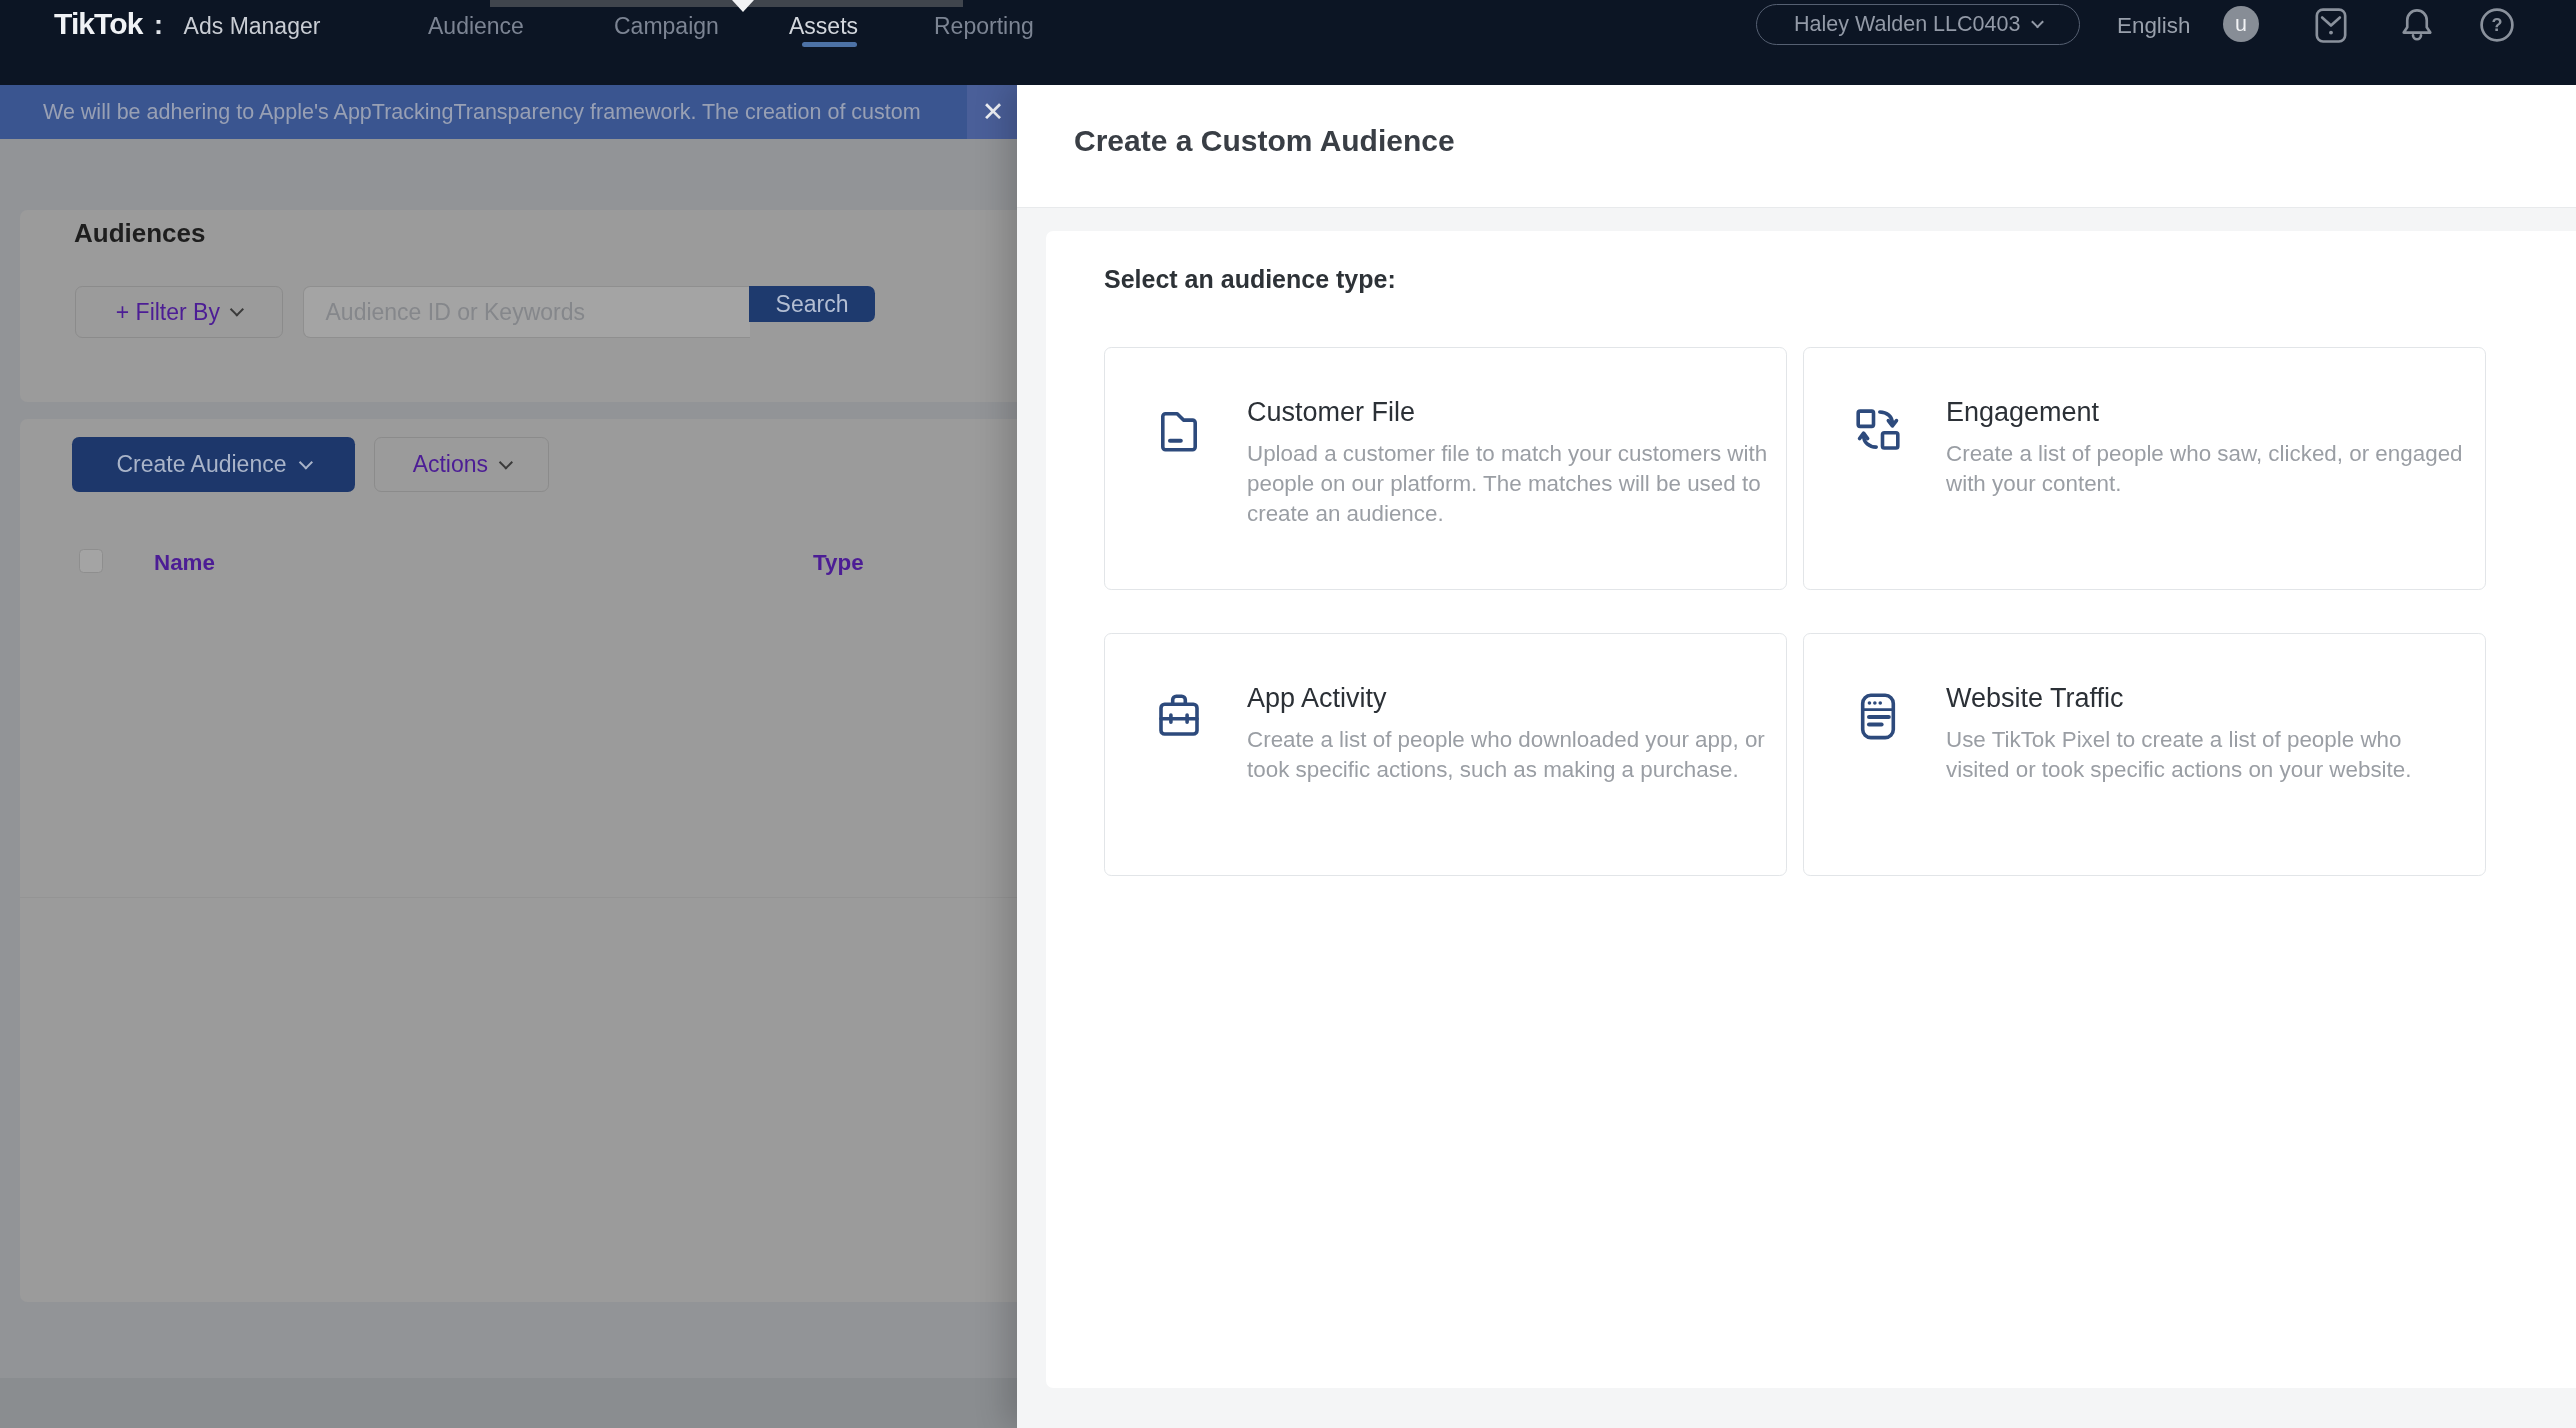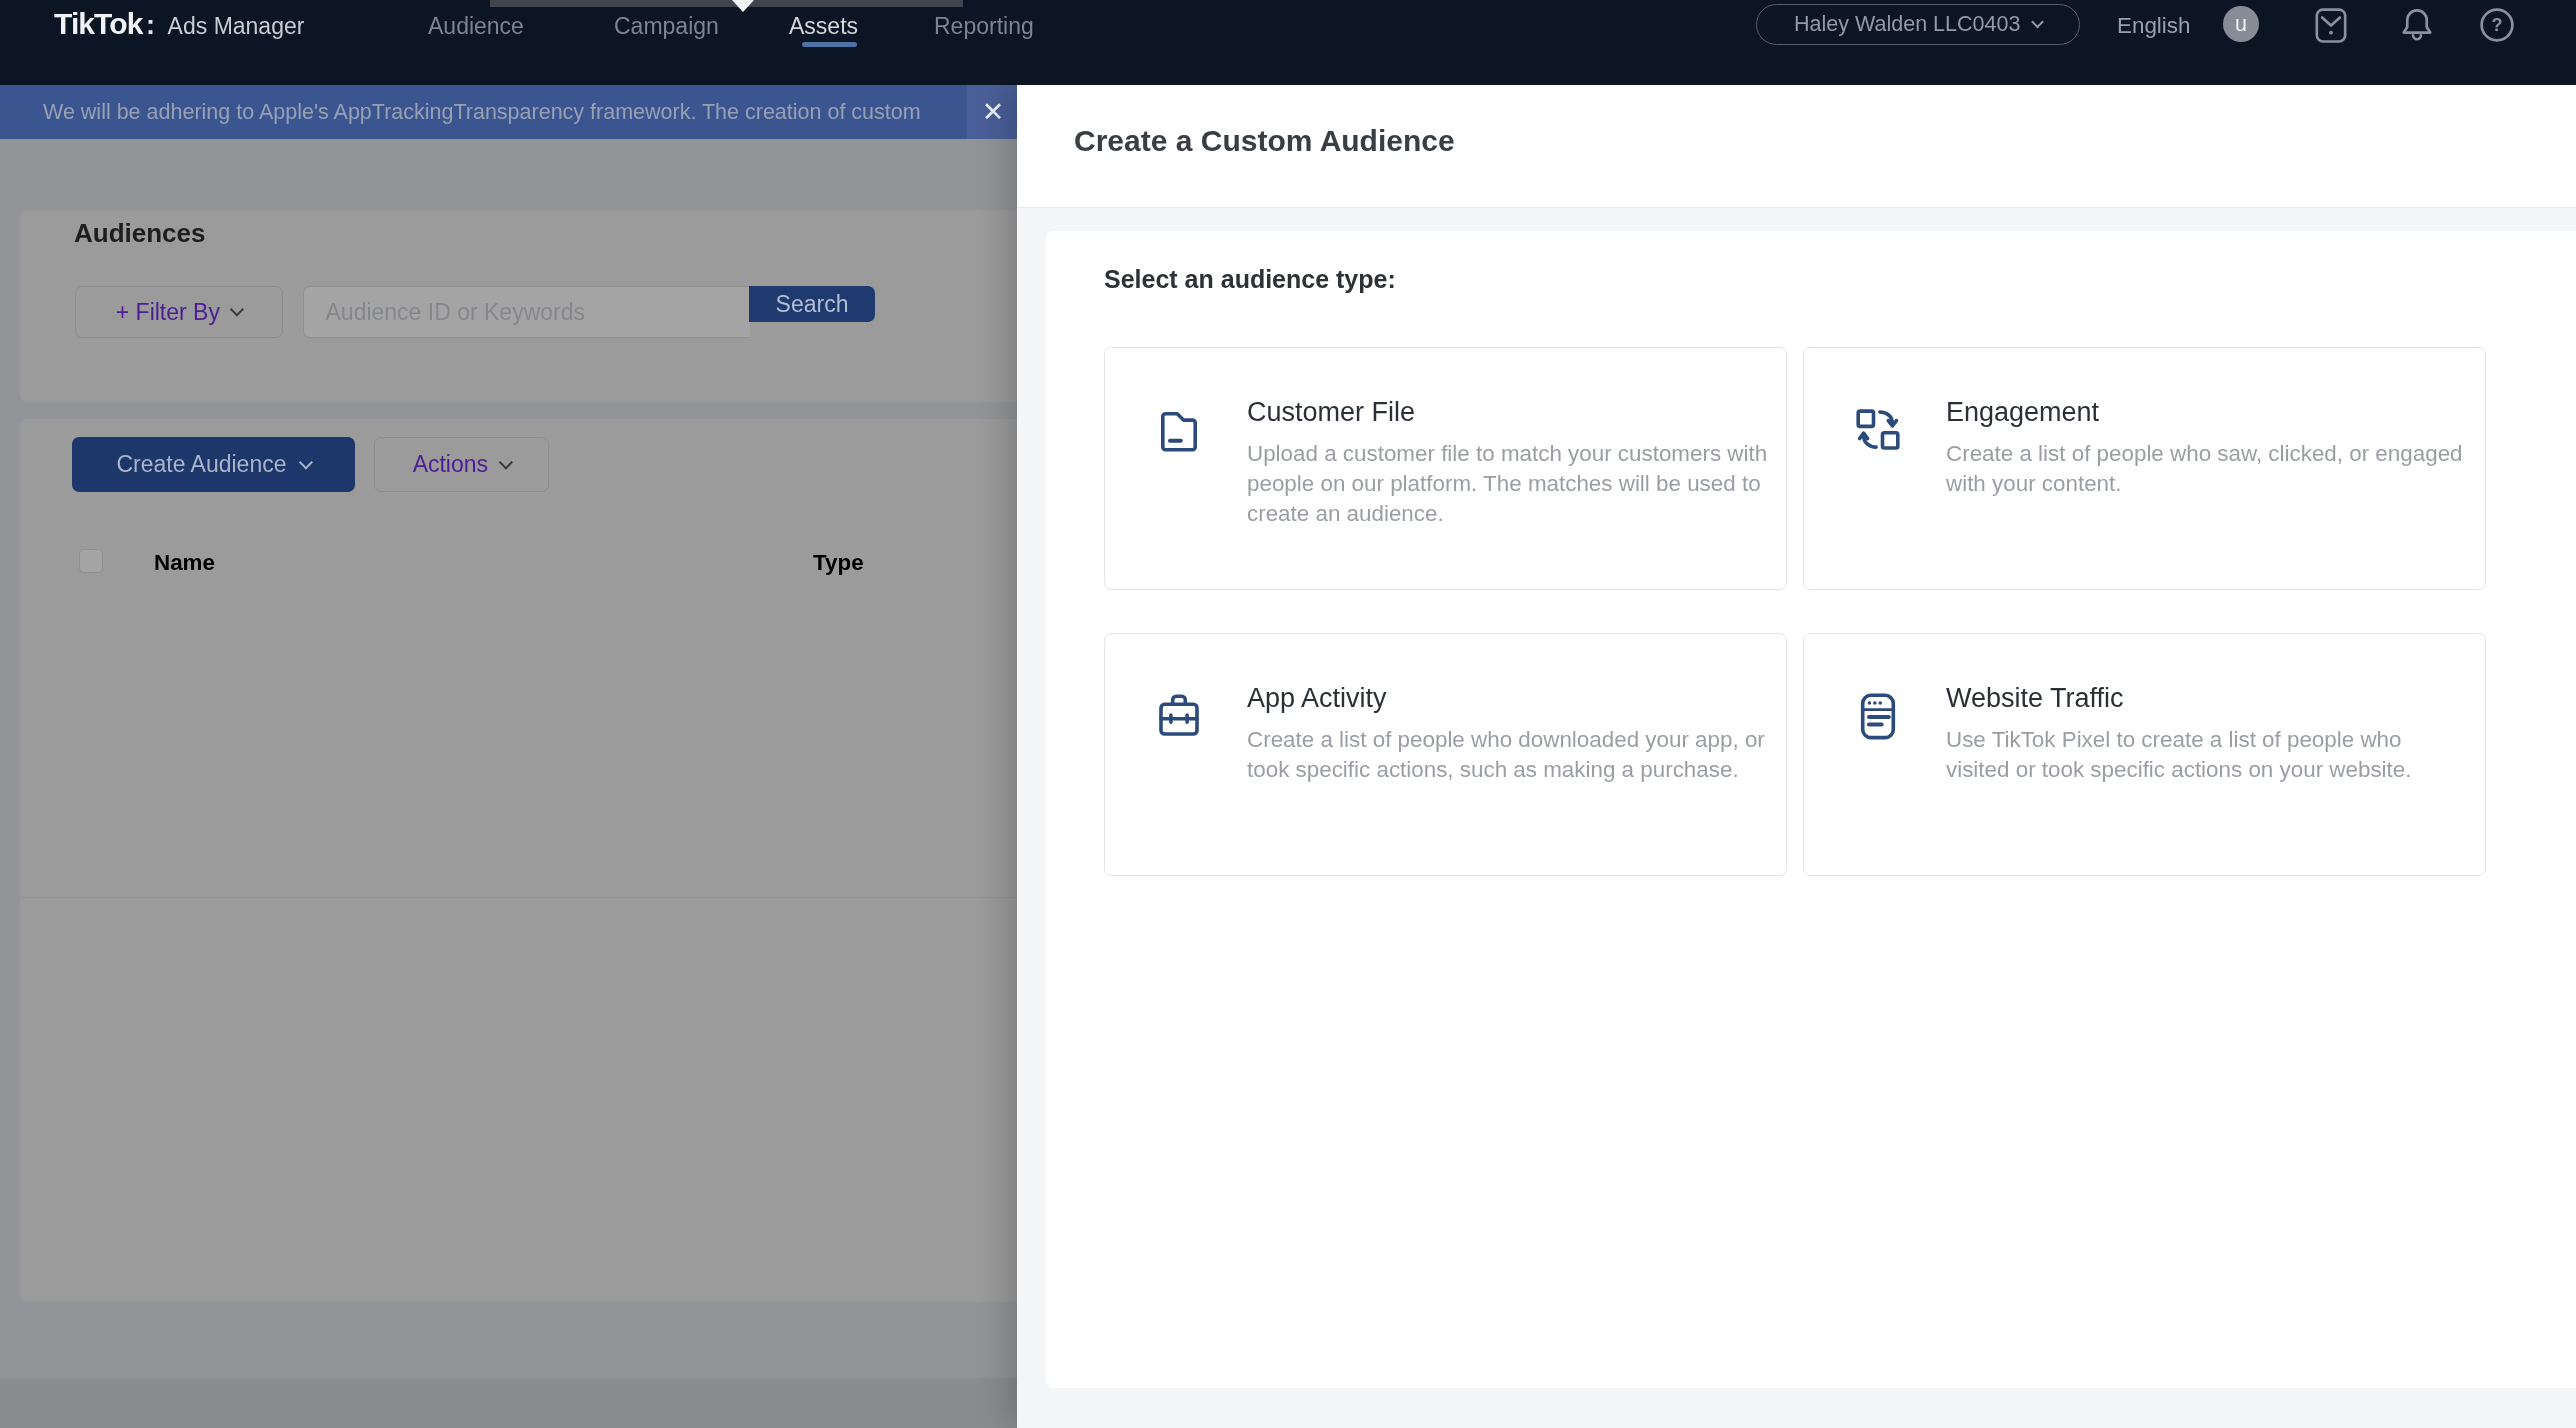--- a/index.html
+++ b/index.html
@@ -6,21 +6,21 @@
   html,body { background:#555; }
   body { font-family:"Liberation Sans","DejaVu Sans",sans-serif; }
   .screen { position:relative; width:2576px; height:1429px; overflow:hidden; background:#929497; }
   .abs { position:absolute; }
 
   
   .nav { left:0; top:0; width:2576px; height:85px; background:#0c1524; z-index:50; }
   .topstrip { left:490px; top:0; width:473px; height:7.2px; background:#4a4e55; opacity:.85; }
   .cursor-artifact { left:732px; top:0; width:0; height:0;
     border-left:11.6px solid transparent; border-right:11.6px solid transparent; border-top:12.5px solid #f2f3f5; }
-  .brand { left:54px; top:7.2px; display:flex; align-items:baseline; }
+  .brand { left:54px; top:7.2px; display:flex; align-items:baseline;gap:8px; }
   .brand .tt { font-size:30px; font-weight:800; color:#f0f2f5; letter-spacing:-0.9px; }
   .brand .colon { font-size:27px; font-weight:800; color:#dfe3e9; margin-left:3.6px; }
   .brand .suffix { font-size:23px; color:#c9cdd4; margin-left:12.5px; }
   .nav-item { top:12.5px; font-size:23px; color:#7c8493; cursor:pointer; }
   .nav-item.active { color:#d3d7dd; }
   .nav-underline { left:802px; top:42px; width:55px; height:5.4px; border-radius:2.7px; background:#4d72a6; }
   .pill { left:1756px; top:3.6px; width:324px; height:41px; border:1.8px solid #566072; border-radius:21.5px;
     display:flex; align-items:center; justify-content:center; gap:12.5px; color:#939aa7; font-size:21.5px; cursor:pointer; }
   .lang { left:2117px; top:13.4px; font-size:22.4px; color:#99a0ac; cursor:pointer; }
   .avatar { left:2223px; top:6.3px; width:36px; height:36px; border-radius:50%; background:#878d96;
@@ -48,21 +48,21 @@
   .filter-btn { left:75px; top:286px; width:208px; height:52px; }
   .search-input { left:303px; top:286px; width:447px; height:52px; background:#a4a4a4; border:1.8px solid #8f8f8f;
     border-right:none; border-radius:7.2px 0 0 7.2px; display:flex; align-items:center; padding-left:21.5px;
     color:#85878b; font-size:23px; cursor:text; }
   .search-btn { left:749px; top:286px; width:126px; height:36px; background:#1e3a6e; border-radius:0 7.2px 7.2px 0;
     display:flex; align-items:center; justify-content:center; color:#b3bed3; font-size:23px; cursor:pointer; }
   .create-btn { left:72px; top:437px; width:283px; height:55px; background:#1d376b; border-radius:7.2px;
     display:flex; align-items:center; justify-content:center; gap:14.3px; color:#a9b4c9; font-size:23px; cursor:pointer; }
   .actions-btn { left:374px; top:437px; width:175px; height:55px; }
   .checkbox { left:79px; top:549px; width:24px; height:24px; border:1.8px solid #8e8e8e; border-radius:4.5px; background:#a4a4a4; cursor:pointer; }
-  .col-head { top:550px; font-size:22.4px; font-weight:700; color:#000000; }
+  .col-head { top:550px; font-size:22.4px; font-weight:700; color:#4c1d95; }
   .table-divider { left:19.7px; top:897px; width:1020px; height:0; border-top:1.8px solid #949494; }
 
   
   .drawer { left:1017px; top:85px; width:1559px; height:1343px; background:#f4f5f6; z-index:30;
     box-shadow:-10.7px 0 30px rgba(0,0,0,0.18); }
   .drawer-header { position:absolute; left:0; top:0; width:1559px; height:123px; background:#ffffff;
     border-bottom:1.8px solid #e8eaec; }
   .drawer-title { position:absolute; left:57px; top:39px; font-size:30px; font-weight:700; color:#393e45; }
   .panel { position:absolute; left:29px; top:146px; width:1531px; height:1157px; background:#ffffff; border-radius:7.2px 0 0 7.2px; }
   .prompt { position:absolute; left:58px; top:34px; font-size:25px; font-weight:700; color:#2d3237; }

